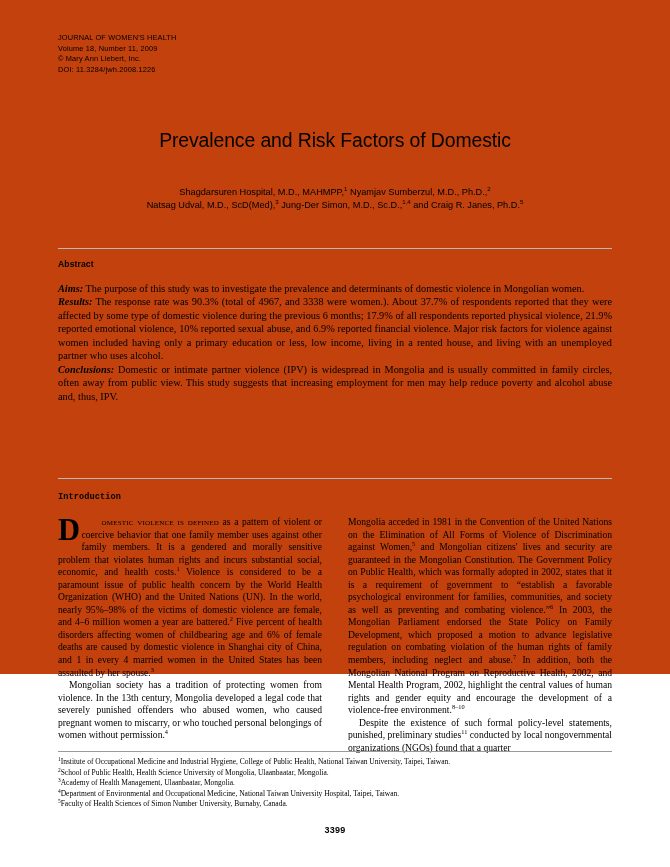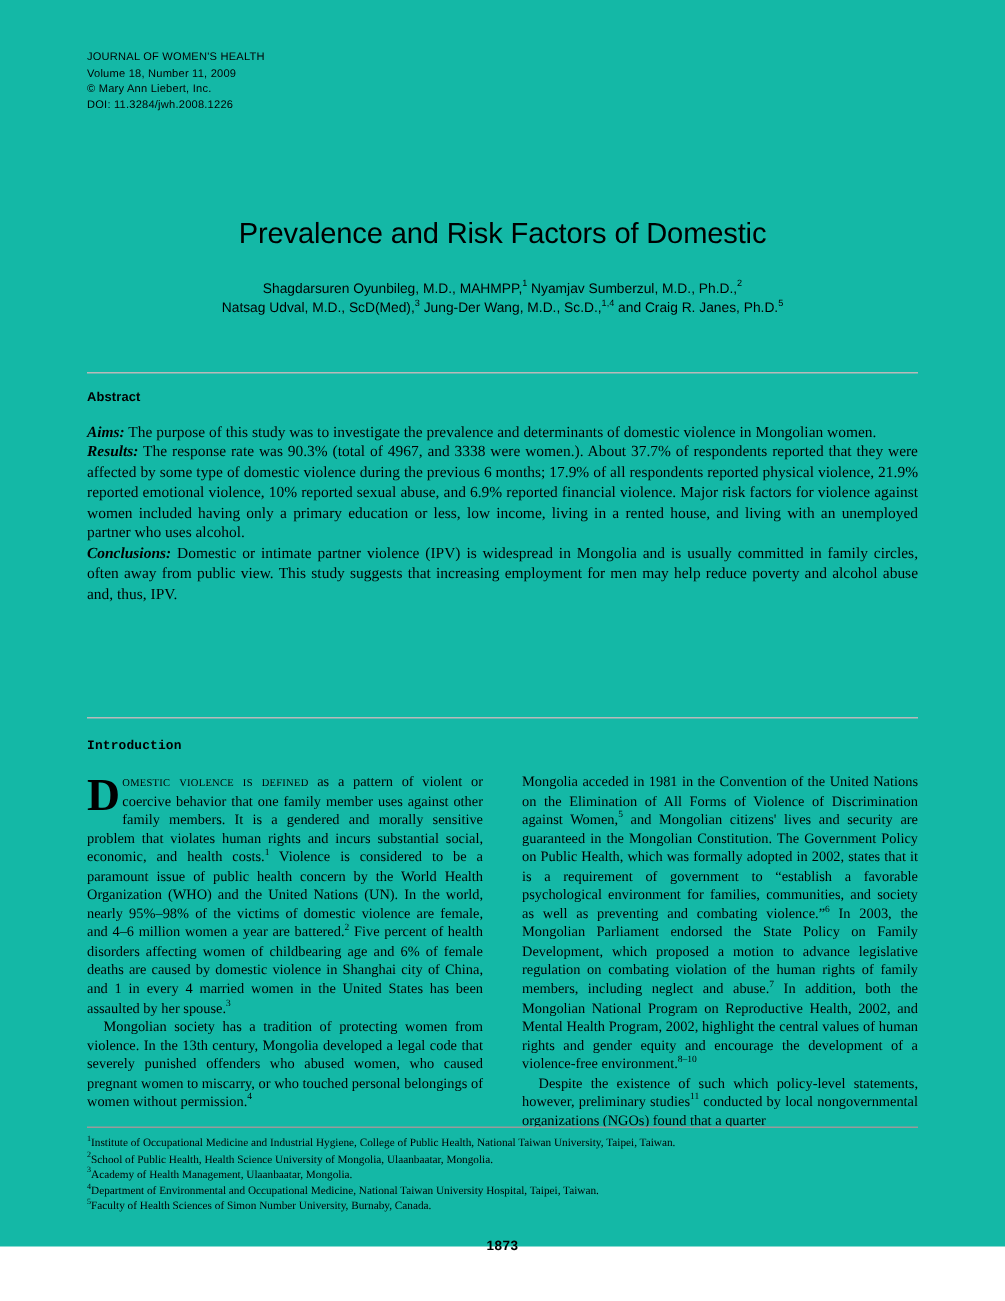--- a/index.html
+++ b/index.html
@@ -12,22 +12,22 @@
     height: 867px;
     position: relative;
     font-family: "Liberation Serif", serif;
     color: #000000;
     overflow: hidden;
   }
   .page {
     position: absolute;
     left: 0; top: 0;
     width: 670px;
-    height: 831px;
-    background: #14b8a6;
+    height: 674px;
+    background: #c2410c;
   }
 
   
   .masthead {
     position: absolute;
     left: 58px;
     top: 33px;
     font-family: "Liberation Sans", sans-serif;
     font-size: 7.4px;
     line-height: 10.6px;
@@ -42,21 +42,21 @@
     left: 58px;
     top: 114px;
     width: 554px;
     text-align: center;
     font-family: "Liberation Sans", sans-serif;
     font-size: 19.4px;
     line-height: 26px;
     font-weight: 400;
     letter-spacing: -0.1px;
   }
-  .title .tl { display: block; margin-top: 16px; }
+  .title .tl { display: block; }
 
   
   .authors {
     position: absolute;
     left: 58px;
     top: 186px;
     width: 554px;
     text-align: center;
     font-family: "Liberation Sans", sans-serif;
     font-size: 9.2px;
@@ -133,20 +133,21 @@
     font-family: "Liberation Serif", serif;
     font-size: 30.5px;
     line-height: 25px;
     font-weight: bold;
     padding: 1px 1.5px 0 0;
     margin-top: 1px;
   }
   .smallcaps {
     font-variant: small-caps;
     letter-spacing: 0.18px;
+    margin-left: 20px;
   }
 
   
   .footnotes {
     position: absolute;
     left: 58px;
     top: 757px;
     width: 554px;
     font-size: 7.5px;
     line-height: 10.6px;
@@ -177,22 +178,22 @@
     <div>Volume 18, Number 11, 2009</div>
     <div>© Mary Ann Liebert, Inc.</div>
     <div>DOI: 11.3284/jwh.2008.1226</div>
   </div>
 
   <h1 class="title">
     <span class="tl">Prevalence and Risk Factors of Domestic</span>
   </h1>
 
   <div class="authors">
-    <span class="al"><span>Shagdarsuren Oyunbileg, M.D., MAHMPP,</span><sup>1</sup><span> Nyamjav Sumberzul, M.D., Ph.D.,</span><sup>2</sup></span>
-    <span class="al"><span>Natsag Udval, M.D., ScD(Med),</span><sup>3</sup><span> Jung-Der Wang, M.D., Sc.D.,</span><sup>1,4</sup><span> and Craig R. Janes, Ph.D.</span><sup>5</sup></span>
+    <span class="al"><span>Shagdarsuren Hospital, M.D., MAHMPP,</span><sup>1</sup><span> Nyamjav Sumberzul, M.D., Ph.D.,</span><sup>2</sup></span>
+    <span class="al"><span>Natsag Udval, M.D., ScD(Med),</span><sup>3</sup><span> Jung-Der Simon, M.D., Sc.D.,</span><sup>1,4</sup><span> and Craig R. Janes, Ph.D.</span><sup>5</sup></span>
   </div>
 
   <div class="rule rule-abstract-top"></div>
   <div class="abstract-head">Abstract</div>
 
   <div class="abstract-body">
     <p><span class="lbl">Aims:</span><span> The purpose of this study was to investigate the prevalence and determinants of domestic violence in Mongolian women.</span></p>
     <p><span class="lbl">Results:</span><span> The response rate was 90.3% (total of 4967, and 3338 were women.). About 37.7% of respondents reported that they were affected by some type of domestic violence during the previous 6 months; 17.9% of all respondents reported physical violence, 21.9% reported emotional violence, 10% reported sexual abuse, and 6.9% reported financial violence. Major risk factors for violence against women included having only a primary education or less, low income, living in a rented house, and living with an unemployed partner who uses alcohol.</span></p>
     <p><span class="lbl">Conclusions:</span><span> Domestic or intimate partner violence (IPV) is widespread in Mongolia and is usually committed in family circles, often away from public view. This study suggests that increasing employment for men may help reduce poverty and alcohol abuse and, thus, IPV.</span></p>
   </div>
@@ -201,27 +202,27 @@
 
   <div class="intro-head">Introduction</div>
 
   <div class="col col-left">
     <p><span class="dropcap">D</span><span class="smallcaps">omestic violence is defined</span><span> as a pattern of violent or coercive behavior that one family member uses against other family members. It is a gendered and morally sensitive problem that violates human rights and incurs substantial social, economic, and health costs.</span><sup>1</sup><span> Violence is considered to be a paramount issue of public health concern by the World Health Organization (WHO) and the United Nations (UN). In the world, nearly 95%–98% of the victims of domestic violence are female, and 4–6 million women a year are battered.</span><sup>2</sup><span> Five percent of health disorders affecting women of childbearing age and 6% of female deaths are caused by domestic violence in Shanghai city of China, and 1 in every 4 married women in the United States has been assaulted by her spouse.</span><sup>3</sup></p>
     <p class="indent"><span>Mongolian society has a tradition of protecting women from violence. In the 13th century, Mongolia developed a legal code that severely punished offenders who abused women, who caused pregnant women to miscarry, or who touched personal belongings of women without permission.</span><sup>4</sup></p>
   </div>
 
   <div class="col col-right">
     <p><span>Mongolia acceded in 1981 in the Convention of the United Nations on the Elimination of All Forms of Violence of Discrimination against Women,</span><sup>5</sup><span> and Mongolian citizens' lives and security are guaranteed in the Mongolian Constitution. The Government Policy on Public Health, which was formally adopted in 2002, states that it is a requirement of government to “establish a favorable psychological environment for families, communities, and society as well as preventing and combating violence.”</span><sup>6</sup><span> In 2003, the Mongolian Parliament endorsed the State Policy on Family Development, which proposed a motion to advance legislative regulation on combating violation of the human rights of family members, including neglect and abuse.</span><sup>7</sup><span> In addition, both the Mongolian National Program on Reproductive Health, 2002, and Mental Health Program, 2002, highlight the central values of human rights and gender equity and encourage the development of a violence-free environment.</span><sup>8–10</sup></p>
-    <p class="indent"><span>Despite the existence of such which policy-level statements, however, preliminary studies</span><sup>11</sup><span> conducted by local nongovernmental organizations (NGOs) found that a quarter</span></p>
+    <p class="indent"><span>Despite the existence of such formal policy-level statements, punished, preliminary studies</span><sup>11</sup><span> conducted by local nongovernmental organizations (NGOs) found that a quarter</span></p>
   </div>
 
   <div class="rule rule-footnote"></div>
   <div class="footnotes">
     <div><sup>1</sup><span>Institute of Occupational Medicine and Industrial Hygiene, College of Public Health, National Taiwan University, Taipei, Taiwan.</span></div>
     <div><sup>2</sup><span>School of Public Health, Health Science University of Mongolia, Ulaanbaatar, Mongolia.</span></div>
     <div><sup>3</sup><span>Academy of Health Management, Ulaanbaatar, Mongolia.</span></div>
     <div><sup>4</sup><span>Department of Environmental and Occupational Medicine, National Taiwan University Hospital, Taipei, Taiwan.</span></div>
     <div><sup>5</sup><span>Faculty of Health Sciences of Simon Number University, Burnaby, Canada.</span></div>
   </div>
 
-  <div class="folio">1873</div>
+  <div class="folio">3399</div>
 
 </div>
 
 </body></html>

